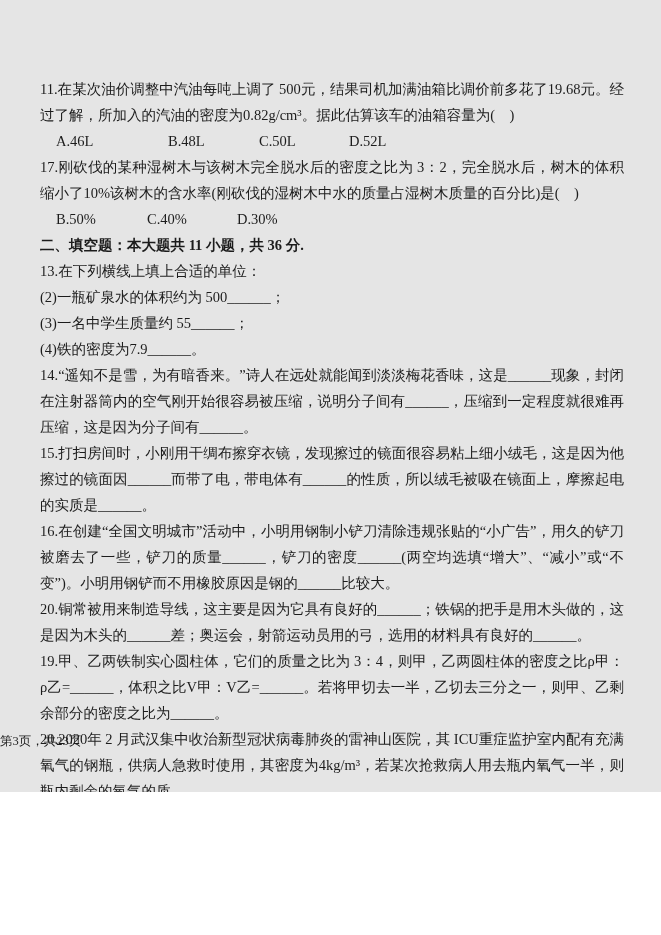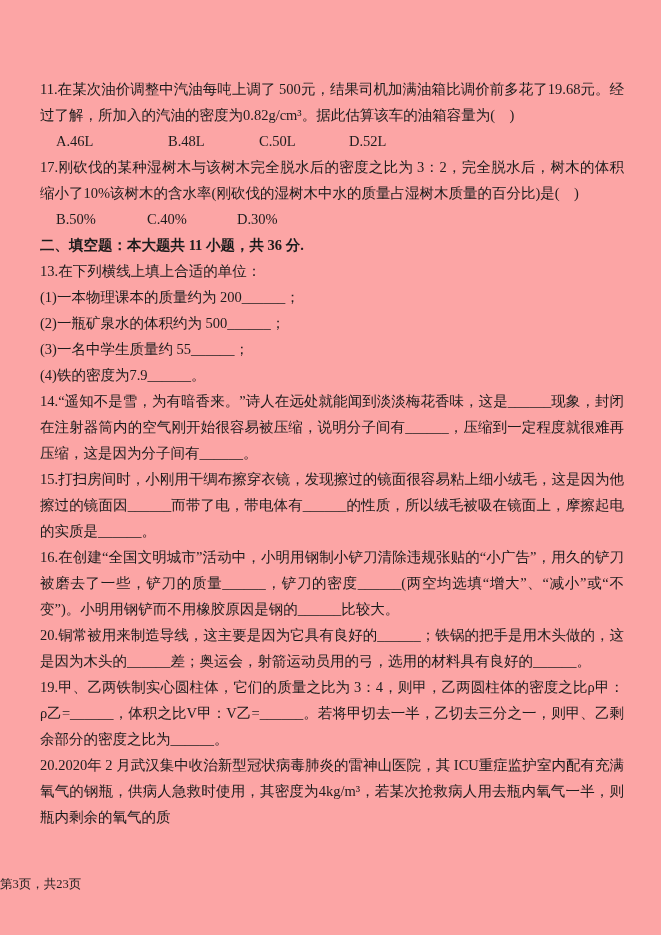--- a/index.html
+++ b/index.html
@@ -1,21 +1,21 @@
 <!DOCTYPE html>
 <html><head>
 <meta charset="utf-8">
 <style>
   * { margin: 0; padding: 0; box-sizing: border-box; }
   html, body { background: #ffffff; }
   .page {
     position: relative;
     width: 661px;
-    height: 935px;
-    background: #fca5a5;
+    height: 792px;
+    background: #e5e5e5;
     overflow: hidden;
     font-family: "Liberation Serif", "DejaVu Serif", serif;
     color: #1c1c1c;
     -webkit-font-smoothing: antialiased;
   }
   .content {
     padding: 76px 37px 0 40px;
     font-size: 14.5px;
     line-height: 26px;
   }
@@ -62,21 +62,20 @@
     <p class="q">17.刚砍伐的某种湿树木与该树木完全脱水后的密度之比为 3：2，完全脱水后，树木的体积缩小了10%该树木的含水率(刚砍伐的湿树木中水的质量占湿树木质量的百分比)是(　)</p>
     <div class="options">
       <span class="opt opt-b">B.50%</span>
       <span class="opt opt-c">C.40%</span>
       <span class="opt">D.30%</span>
     </div>
 
     <p class="q section-header">二、填空题：本大题共 11 小题，共 36 分.</p>
 
     <p class="q">13.在下列横线上填上合适的单位：</p>
-    <p class="q">(1)一本物理课本的质量约为 200______；</p>
     <p class="q">(2)一瓶矿泉水的体积约为 500______；</p>
     <p class="q">(3)一名中学生质量约 55______；</p>
     <p class="q">(4)铁的密度为7.9______。</p>
 
     <p class="q">14.“遥知不是雪，为有暗香来。”诗人在远处就能闻到淡淡梅花香味，这是______现象，封闭在注射器筒内的空气刚开始很容易被压缩，说明分子间有______，压缩到一定程度就很难再压缩，这是因为分子间有______。</p>
 
     <p class="q">15.打扫房间时，小刚用干绸布擦穿衣镜，发现擦过的镜面很容易粘上细小绒毛，这是因为他擦过的镜面因______而带了电，带电体有______的性质，所以绒毛被吸在镜面上，摩擦起电的实质是______。</p>
 
     <p class="q">16.在创建“全国文明城市”活动中，小明用钢制小铲刀清除违规张贴的“小广告”，用久的铲刀被磨去了一些，铲刀的质量______，铲刀的密度______(两空均选填“增大”、“减小”或“不变”)。小明用钢铲而不用橡胶原因是钢的______比较大。</p>
 

